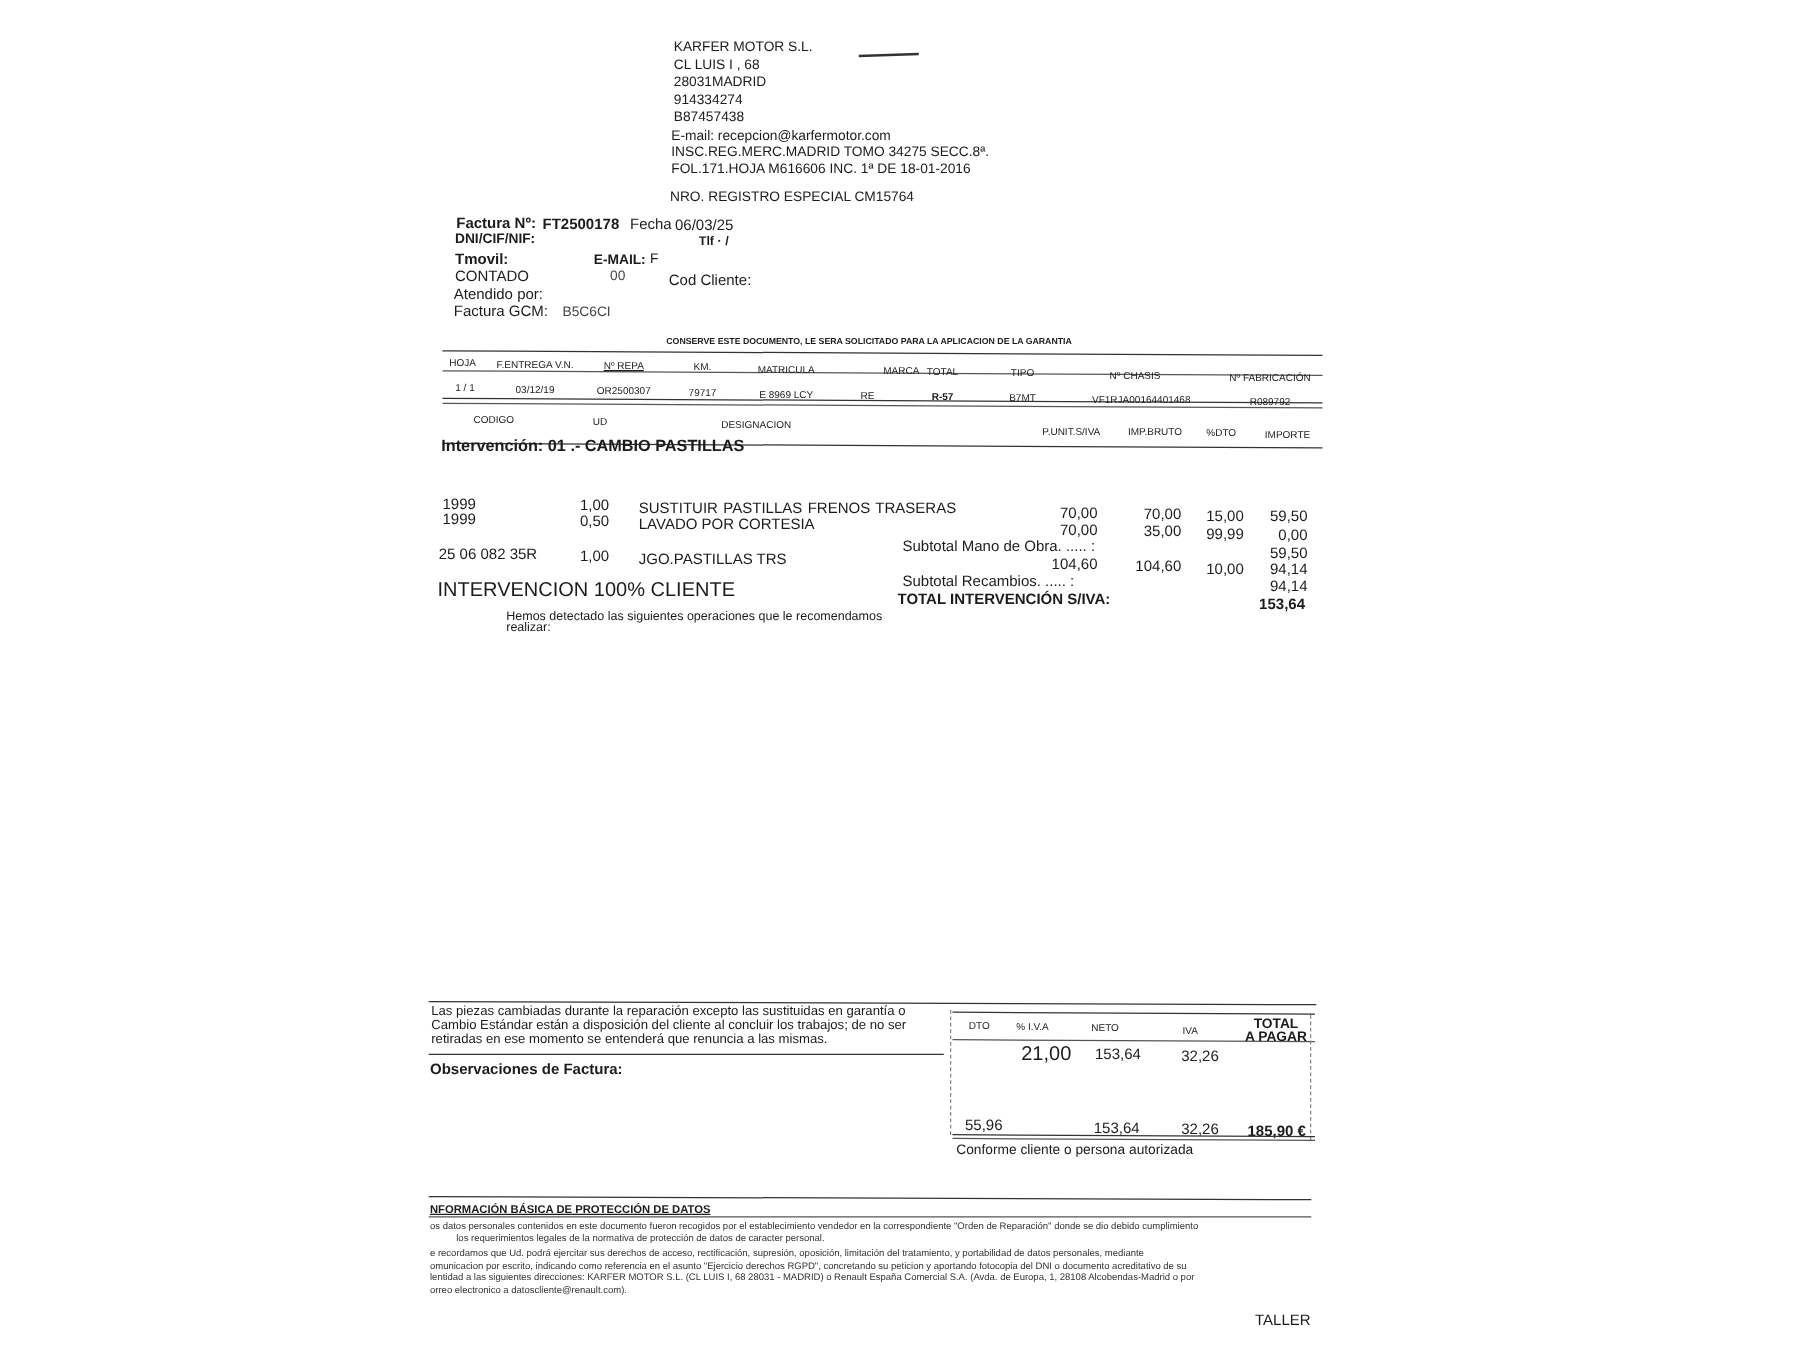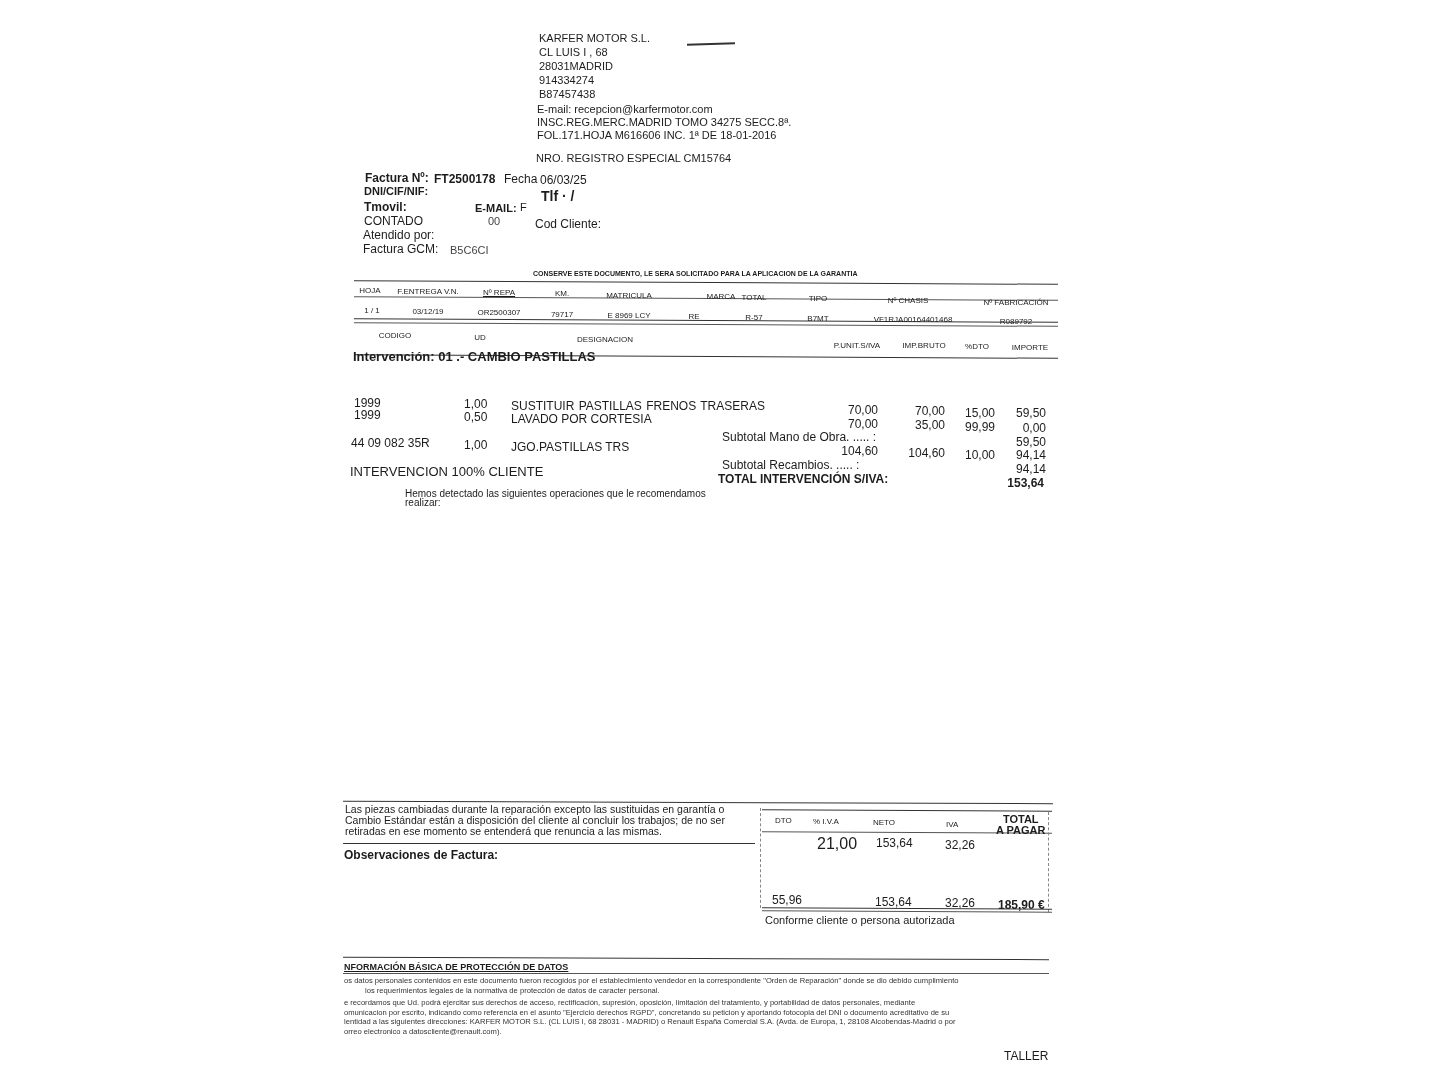--- a/index.html
+++ b/index.html
@@ -33,21 +33,21 @@
   <div class="abs hdr" style="left:536px;top:151px;">NRO. REGISTRO ESPECIAL   CM15764</div>
 </div>
 <div class="scanmark" style="left:687px;top:43px;width:48px;height:2px;transform:rotate(-2deg);"></div>
 
 <div>
   <div class="abs b" style="left:365px;top:171px;font-size:12px;">Factura Nº:</div>
   <div class="abs b" style="left:434px;top:172px;font-size:12px;">FT2500178</div>
   <div class="abs" style="left:504px;top:172px;font-size:12px;">Fecha</div>
   <div class="abs" style="left:540px;top:173px;font-size:12px;">06/03/25</div>
   <div class="abs b" style="left:364px;top:185px;font-size:11px;text-align:right;">DNI/CIF/NIF:</div>
-  <div class="abs b" style="left:541px;top:188px;font-size:14px;">Tlf · /</div>
+  <div class="abs b" style="left:559px;top:188px;font-size:10px;">Tlf · /</div>
   <div class="abs b" style="left:364px;top:200px;font-size:12px;">Tmovil:</div>
   <div class="abs b" style="left:475px;top:202px;font-size:11px;">E-MAIL:</div>
   <div class="abs" style="left:520px;top:201px;font-size:11px;">F</div>
   <div class="abs" style="left:364px;top:214px;font-size:12px;">CONTADO</div>
   <div class="abs" style="left:488px;top:215px;font-size:11px;color:#444;">00</div>
   <div class="abs" style="left:535px;top:217px;font-size:12px;">Cod Cliente:</div>
   <div class="abs" style="left:363px;top:228px;font-size:12px;">Atendido por:</div>
   <div class="abs" style="left:363px;top:242px;font-size:12px;">Factura GCM:</div>
   <div class="abs" style="left:450px;top:244px;font-size:11px;color:#444;">B5C6CI</div>
 </div>
@@ -71,21 +71,21 @@
   <div class="cell" style="left:798px;top:294px;width:40px;">TIPO</div>
   <div class="cell" style="left:868px;top:296px;width:80px;">Nº CHASIS</div>
   <div class="cell" style="left:976px;top:298px;width:80px;">Nº FABRICACIÓN</div>
 
   <div class="cell" style="left:358px;top:306px;width:28px;">1 / 1</div>
   <div class="cell" style="left:390px;top:307px;width:76px;">03/12/19</div>
   <div class="cell" style="left:468px;top:308px;width:62px;">OR2500307</div>
   <div class="cell" style="left:540px;top:310px;width:44px;">79717</div>
   <div class="cell" style="left:598px;top:311px;width:62px;">E 8969 LCY</div>
   <div class="cell" style="left:672px;top:312px;width:44px;">RE</div>
-  <div class="cell" style="left:728px;top:313px;width:52px;">R-57</div>
+  <div class="cell" style="left:728px;top:313px;width:52px;font-weight:bold;">R-57</div>
   <div class="cell" style="left:798px;top:314px;width:40px;">B7MT</div>
   <div class="cell" style="left:858px;top:315px;width:110px;">VF1RJA00164401468</div>
   <div class="cell" style="left:976px;top:317px;width:80px;">R089792</div>
 
   <div class="cell" style="left:370px;top:331px;width:50px;">CODIGO</div>
   <div class="cell" style="left:465px;top:333px;width:30px;">UD</div>
   <div class="cell" style="left:570px;top:335px;width:70px;">DESIGNACION</div>
   <div class="cell" style="left:825px;top:341px;width:64px;">P.UNIT.S/IVA</div>
   <div class="cell" style="left:896px;top:341px;width:56px;">IMP.BRUTO</div>
   <div class="cell" style="left:960px;top:342px;width:34px;">%DTO</div>
@@ -112,32 +112,32 @@
     <div class="abs line-item" style="left:511px;top:412px;">LAVADO POR CORTESIA</div>
     <div class="abs line-item r" style="left:818px;top:417px;width:60px;">70,00</div>
     <div class="abs line-item r" style="left:885px;top:418px;width:60px;">35,00</div>
     <div class="abs line-item r" style="left:955px;top:420px;width:40px;">99,99</div>
     <div class="abs line-item r" style="left:1000px;top:421px;width:46px;">0,00</div>
   </div>
   <div class="abs line-item" style="left:722px;top:430px;">Subtotal Mano de Obra. .....  :</div>
   <div class="abs line-item r" style="left:1000px;top:435px;width:46px;">59,50</div>
 
   <div>
-    <div class="abs line-item" style="left:351px;top:436px;">44 09 082 35R</div>
+    <div class="abs line-item" style="left:351px;top:436px;">25 06 082 35R</div>
     <div class="abs line-item" style="left:464px;top:438px;">1,00</div>
     <div class="abs line-item" style="left:511px;top:440px;">JGO.PASTILLAS TRS</div>
     <div class="abs line-item r" style="left:818px;top:444px;width:60px;">104,60</div>
     <div class="abs line-item r" style="left:885px;top:446px;width:60px;">104,60</div>
     <div class="abs line-item r" style="left:955px;top:448px;width:40px;">10,00</div>
     <div class="abs line-item r" style="left:1000px;top:448px;width:46px;">94,14</div>
   </div>
 
   <div class="abs line-item" style="left:722px;top:458px;">Subtotal Recambios.     .....  :</div>
   <div class="abs line-item r" style="left:1000px;top:462px;width:46px;">94,14</div>
-  <div class="abs line-item" style="left:350px;top:464px;font-size:13px;">INTERVENCION 100% CLIENTE</div>
+  <div class="abs line-item" style="left:350px;top:464px;font-size:16px;">INTERVENCION 100% CLIENTE</div>
   <div class="abs b" style="left:718px;top:472px;font-size:12px;">TOTAL INTERVENCIÓN S/IVA:</div>
   <div class="abs b r" style="left:996px;top:476px;width:48px;font-size:12px;">153,64</div>
   <div class="abs" style="left:405px;top:488px;font-size:10px;">Hemos detectado las siguientes operaciones que le recomendamos</div>
   <div class="abs" style="left:405px;top:497px;font-size:10px;">realizar:</div>
 </div>
 
 <div>
   <div class="rule" style="left:343px;top:802px;width:710px;transform:rotate(0.2deg);"></div>
   <div class="abs" style="left:345px;top:804px;font-size:10.5px;width:412px;text-align:justify;line-height:11px;white-space:normal;">
     <div>Las piezas cambiadas durante la reparación excepto las sustituidas en garantía o</div>

